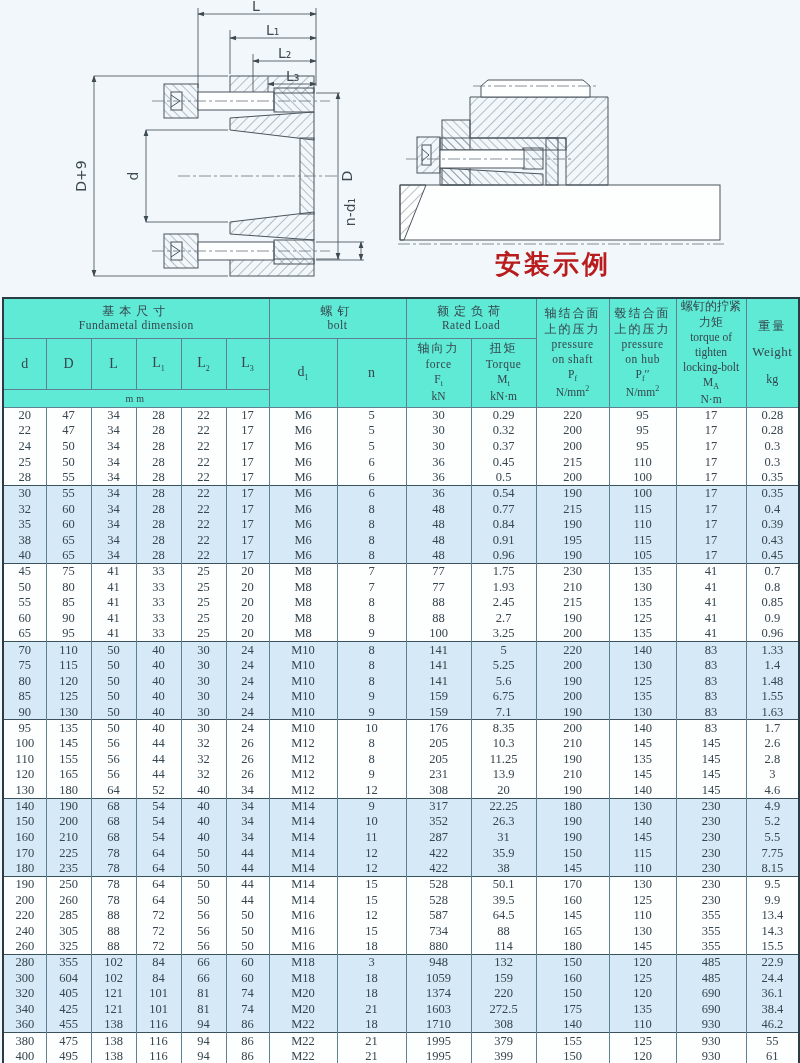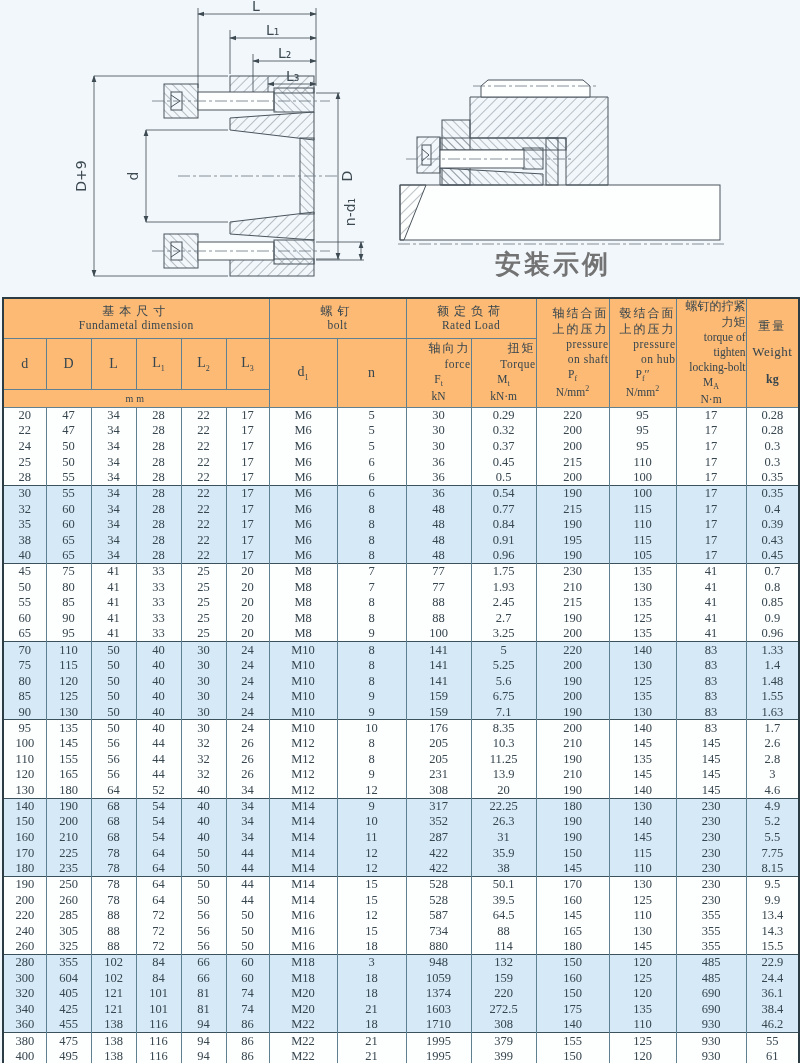--- a/index.html
+++ b/index.html
@@ -7,50 +7,50 @@
     width:800px;height:1063px;
     background:#f2f7fb;
     font-family:"Liberation Serif","DejaVu Serif",serif;
     color:#36454e;
   }
   .page{position:relative;width:800px;height:1063px;overflow:hidden;}
   .drawings{position:absolute;left:0;top:0;width:800px;height:296px;}
   .svg-abs{position:absolute;}
   .install-caption{
     position:absolute;left:468px;top:247px;width:170px;
-    text-align:center;font-size:26px;font-weight:bold;color:#737373;
+    text-align:center;font-size:26px;font-weight:bold;color:#b91c1c;
     font-family:"DejaVu Sans","Liberation Sans",sans-serif;letter-spacing:3px;
   }
   table.dim{
     position:absolute;left:2px;top:297px;width:796px;
     border-collapse:collapse;table-layout:fixed;
     background:#fdfefe;
     border:2px solid #2c3c44;
   }
   .dim th,.dim td{
     border:1px solid #5e8090;
     text-align:center;vertical-align:middle;
     padding:0;overflow:hidden;
   }
-  .dim thead th{background:#fdba74;font-weight:normal;margin-left:12px;}
+  .dim thead th{background:#5eead4;font-weight:normal;margin-left:12px;}
   .dim thead tr.h1{height:40px;}
   .dim thead tr.h2{height:48px;}
   .dim thead tr.h3{height:18px;}
   .zh{font-size:12px;letter-spacing:2px;white-space:pre-line;line-height:1.25;}
   .zh.sp{letter-spacing:5px;}
   .en{font-size:11.5px;white-space:pre-line;line-height:1.2;letter-spacing:0.5px;}
   .sym{font-size:11.5px;line-height:1.25;text-align:center;}
   .unit{font-size:11.5px;line-height:1.25;}
   sub{font-size:8px;}
   sup{font-size:8px;}
   .h2 th{font-size:14px;}
-  .tall .zh,.tall .en{line-height:1.3;text-align:right;}
+  .tall .zh,.tall .en{line-height:1.3;}
   .wcell .zh{margin-bottom:10px;}
   .wcell .en{margin-bottom:12px;font-size:13px;}
-  .wcell .unit{font-size:12px;font-weight:bold;}
+  .wcell .unit{font-size:12px;}
   .h3 th{font-size:10px;letter-spacing:3px;}
   .dim tbody tr{height:15.65px;}
   .dim tbody td{
     font-size:12.5px;line-height:1;
     border-top:none;border-bottom:none;
   }
   .dim tbody tr.band td{background:#d5e9f6;}
   .dim tbody tr.gstart td{border-top:1.5px solid #3b525c;}
   .dim tbody td.sec{border-left:1.5px solid #3b525c;}
 </style>

